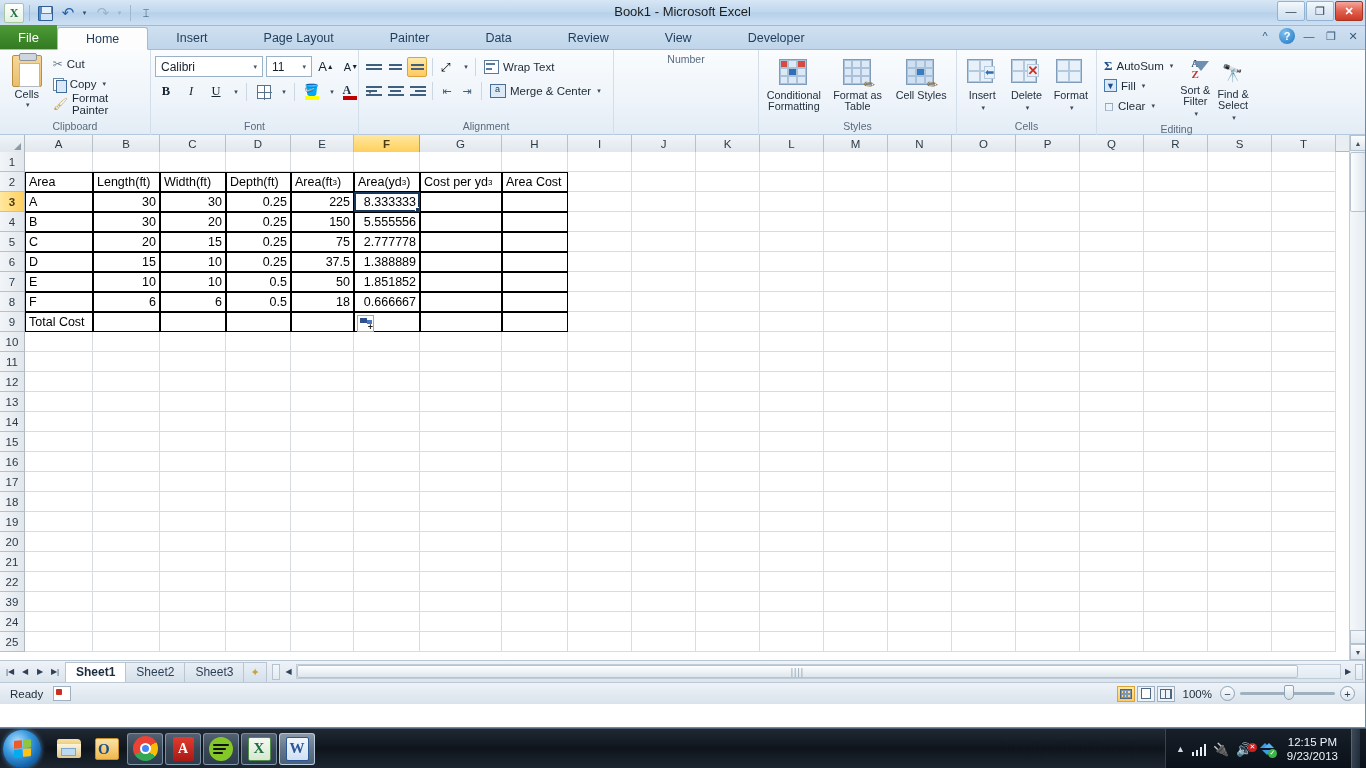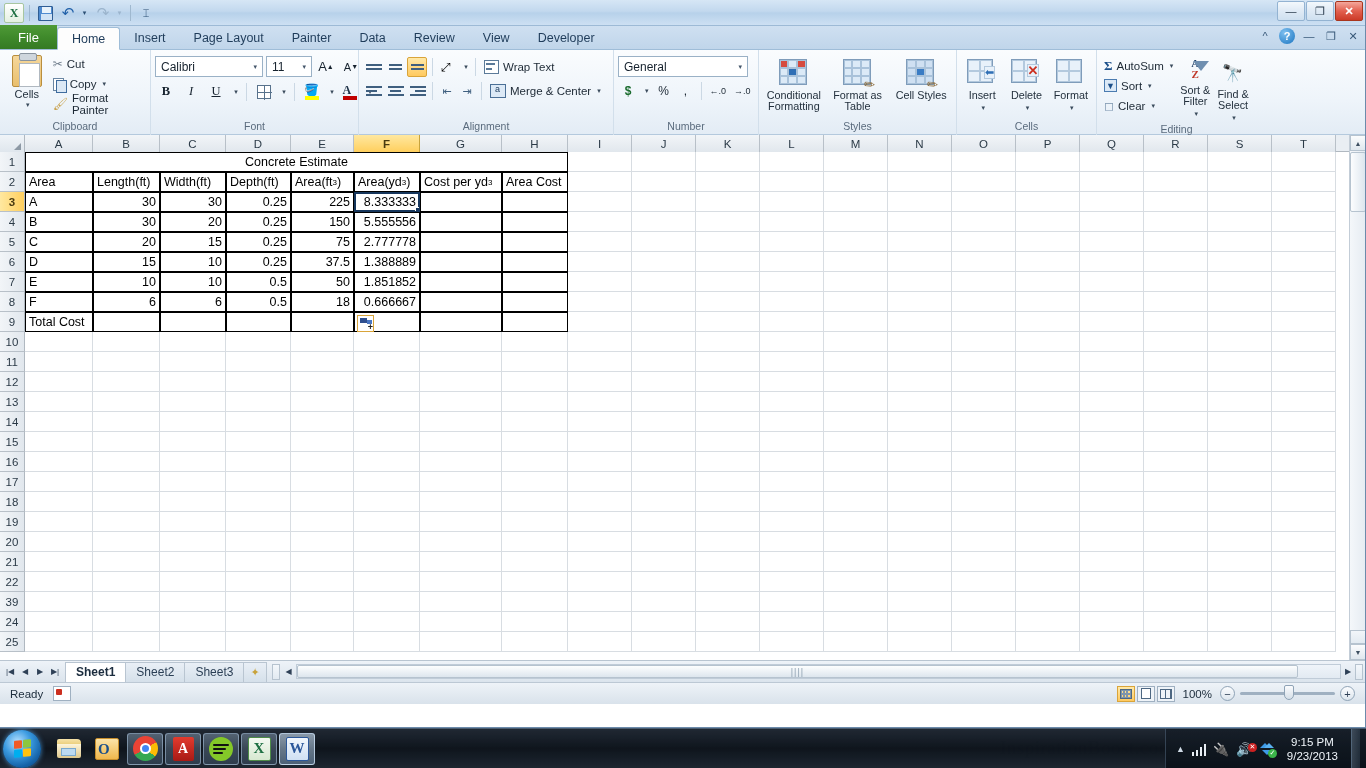--- a/index.html
+++ b/index.html
@@ -84,21 +84,21 @@
   }
 
   
   .tabstrip {
     position:relative; height:24px;
     background:linear-gradient(180deg,#cfe0f1 0%,#c0d5ea 100%);
     border-bottom:1px solid #9fbdd8;
     display:flex; align-items:flex-end; padding-left:0;
   }
   .tab {
-    height:23px; padding:0 14px; display:flex; align-items:center;
+    height:23px; padding:0 28px; display:flex; align-items:center;
     font-size:12.5px; color:#1f3c5a; position:relative;
   }
   .tab.file {
     background:linear-gradient(180deg,#4f9a37 0%,#3f8a2b 50%,#357a23 100%);
     color:#fff; padding:0 18px; font-size:13px; height:24px;
   }
   .tab.active {
     background:#fdfdfd; border:1px solid #9fbdd8; border-bottom:1px solid #fdfdfd;
     border-radius:3px 3px 0 0; color:#1f3c5a; margin-bottom:-1px; z-index:2;
   }
@@ -527,20 +527,21 @@
             <span class="redo-ico">↷</span>
           </div>
         <div class="qat-btn" style="width:9px">
             <span class="caret-sm" style="color:#9bb4cc">▾</span>
           </div>
         <div class="sep"></div>
         <div class="qat-btn">
             <span class="qat-more">⌶</span>
           </div>
       </div>
+      <div class="window-title">Book1  -  Microsoft Excel</div>
       <div class="win-controls">
         <div class="win-btn">—</div>
         <div class="win-btn">❐</div>
         <div class="win-btn close">✕</div>
       </div>
     </div>
 
     <div class="tabstrip">
       <div class="tab file">File</div>
       <div class="tab active">Home</div>
@@ -686,41 +687,20 @@
               <span class="merge-ico"></span>
               <span>Merge &amp; Center</span>
               <span class="dd-caret">▾</span>
             </div>
           </div>
         </div>
         <div class="group-label">Alignment</div>
       </div>
 
       <div class="group" style="width:145px">
-        <div class="group-body" style="flex-direction:column;padding-top:3px">
-          <div class="combo numfmt">
-            <span class="cv">General</span>
-            <span class="ca">▾</span>
-          </div>
-          <div class="num-row2">
-            <div class="nbtn money">$</div>
-            <div class="nbtn" style="min-width:10px">
-                <span class="dd-caret">▾</span>
-              </div>
-            <div class="nbtn">%</div>
-            <div class="nbtn">,</div>
-            <span class="vsep"></span>
-            <div class="nbtn" style="font-size:9px">
-              <span>←.0</span>
-            </div>
-            <div class="nbtn" style="font-size:9px">
-              <span>→.0</span>
-            </div>
-          </div>
-        </div>
         <div class="group-label">Number</div>
       </div>
 
       <div class="group" style="width:198px">
         <div class="group-body" style="justify-content:center;gap:2px;padding-top:4px">
           <div class="big-btn">
             <span class="big-ico">
               <span class="grid-ico cf-ico">
                   <span></span>
                   <span></span>
@@ -820,21 +800,21 @@
       <div class="group" style="width:160px">
         <div class="group-body" style="padding-top:3px">
           <div style="display:flex;flex-direction:column;gap:1px">
             <div class="ed-item">
               <span class="sigma">Σ</span>
               <span>AutoSum</span>
               <span class="dd-caret">▾</span>
             </div>
             <div class="ed-item">
               <span class="fill-ico">▼</span>
-              <span>Sort</span>
+              <span>Fill</span>
               <span class="dd-caret">▾</span>
             </div>
             <div class="ed-item">
               <span class="clear-ico">◻</span>
               <span>Clear</span>
               <span class="dd-caret">▾</span>
             </div>
           </div>
           <div class="big-btn" style="width:46px">
             <span class="sortfilter">
@@ -1454,21 +1434,20 @@
               <div class="cell" style="width: 64px;"></div>
               <div class="cell" style="width: 64px;"></div>
               <div class="cell" style="width: 64px;"></div>
               <div class="cell" style="width: 64px;"></div>
               <div class="cell" style="width: 64px;"></div>
               <div class="cell" style="width: 64px;"></div>
               <div class="cell" style="width: 64px;"></div>
               <div class="cell" style="width: 64px;"></div>
               <div class="cell" style="width: 64px;"></div>
             </div>
-            <div class="merged-title" style="width: 543px;">Concrete Estimate</div>
             <div class="paste-tag" style="left: 332px; top: 163px;">
               <span class="pg"></span>
               <span class="plus">+</span>
             </div>
           </div>
       </div>
 
       <div class="vscroll">
         <div class="sc-btn">▲</div>
         <div class="vthumb"></div>
@@ -1589,19 +1568,19 @@
         </span>
       <span class="plug-ico">🔌</span>
       <span class="spk-ico">🔊<span class="mute">✕</span></span>
       <span class="dropbox-ico">
           <i></i>
           <i></i>
           <i></i>
           <span class="db-check">✓</span>
         </span>
       <span class="clock">
-        <div>9:15 PM</div>
+        <div>12:15 PM</div>
         <div>9/23/2013</div>
       </span>
       <span class="show-desktop"></span>
     </div>
   </div>
 </div>
 
 </body></html>

